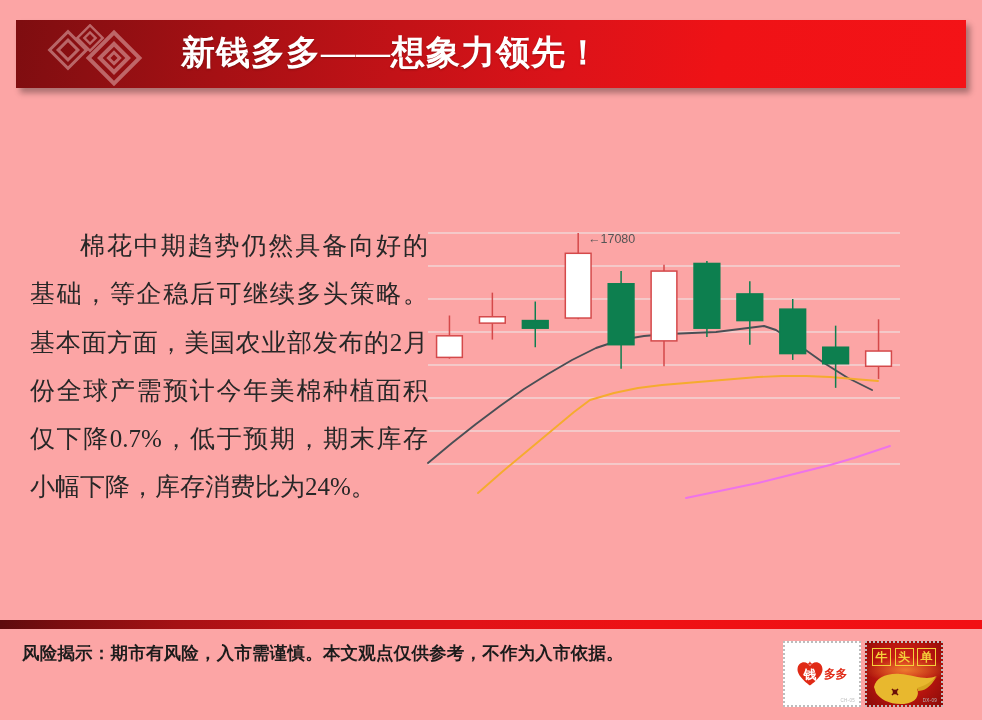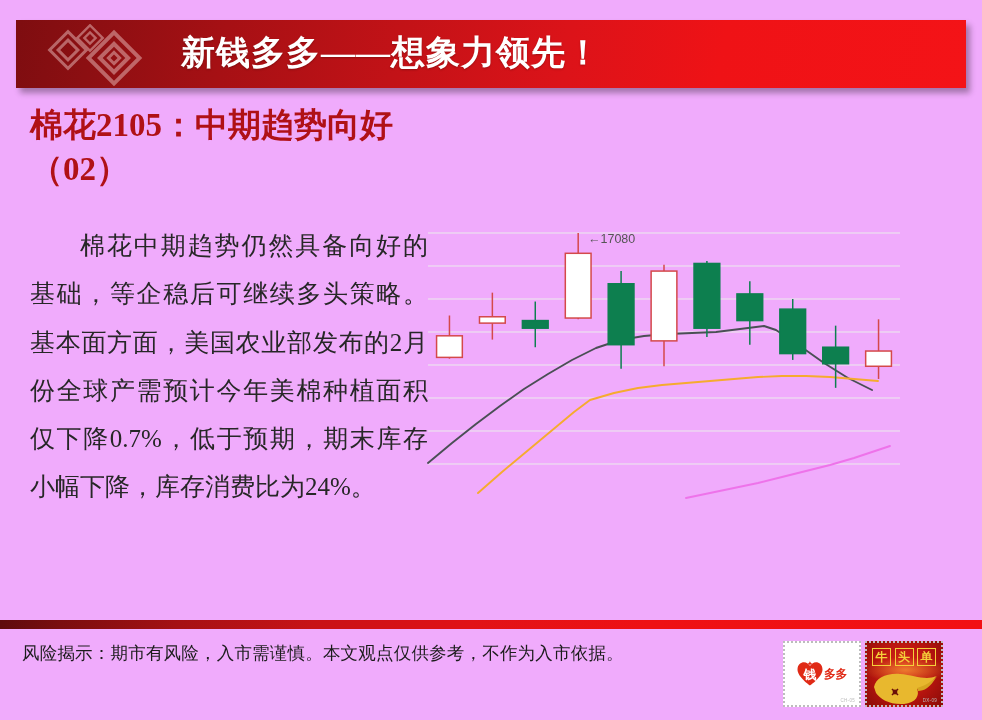--- a/index.html
+++ b/index.html
@@ -5,21 +5,21 @@
   * { box-sizing: border-box; margin: 0; padding: 0; }
   html, body {
     width: 982px; height: 720px;
     background: #ffffff;
     font-family: "Liberation Serif", "DejaVu Serif", serif;
     overflow: hidden;
   }
   #slide {
     position: relative;
     width: 982px; height: 720px;
-    background: #f0abfc;
+    background: #fca5a5;
   }
 
   
   .header-banner {
     position: absolute;
     left: 16px; top: 20px;
     width: 950px; height: 68px;
     background: linear-gradient(100deg,
         #7e0d10 0%, #8c0f12 8%, #a61014 22%,
         #c21217 40%, #dc1319 58%, #ef1216 74%, #f41317 100%);
@@ -86,21 +86,21 @@
     background: linear-gradient(90deg,
        #5e0b0d 0%, #7a0d0f 6%, #a51114 18%,
        #c81217 32%, #e11217 48%, #ee1114 66%, #f21014 100%);
   }
   .footer-note {
     position: absolute;
     left: 22px; top: 641px;
     color: #1c1c1c;
     font-size: 17.5px;
     letter-spacing: 0.2px;
-    font-weight: 400;
+    font-weight: 700;
     white-space: nowrap;
     font-family: "Liberation Serif", "DejaVu Serif", serif;
   }
 
   
   .stamps {
     position: absolute;
     left: 783px; top: 641px;
     width: 160px; height: 66px;
     display: flex;
@@ -211,21 +211,20 @@
         <g transform="translate(76,34) rotate(45) translate(-18,-18)">
           <rect x="0" y="0" width="36" height="36" stroke-width="4"></rect>
           <rect x="8" y="8" width="20" height="20" stroke-width="4"></rect>
           <rect x="14" y="14" width="8" height="8" stroke-width="3"></rect>
         </g>
       </g>
     </svg>
     <div class="header-title">新钱多多——想象力领先！</div>
   </div>
 
-  <div class="slide-title">棉花2105：中期趋势向好（02）</div>
 
   <div class="body-text">棉花中期趋势仍然具备向好的基础，等企稳后可继续多头策略。基本面方面，美国农业部发布的2月份全球产需预计今年美棉种植面积仅下降0.7%，低于预期，期末库存小幅下降，库存消费比为24%。</div>
 
   <div class="chart-wrap">
     <svg class="chart-svg" id="chart-svg" viewBox="424 208 500 320">
       <g id="grid-layer">
           <line x1="428" x2="900" y1="233" y2="233" stroke="#ececec" stroke-width="1"></line>
           <line x1="428" x2="900" y1="266" y2="266" stroke="#ececec" stroke-width="1"></line>
           <line x1="428" x2="900" y1="299" y2="299" stroke="#ececec" stroke-width="1"></line>
           <line x1="428" x2="900" y1="332" y2="332" stroke="#ececec" stroke-width="1"></line>

